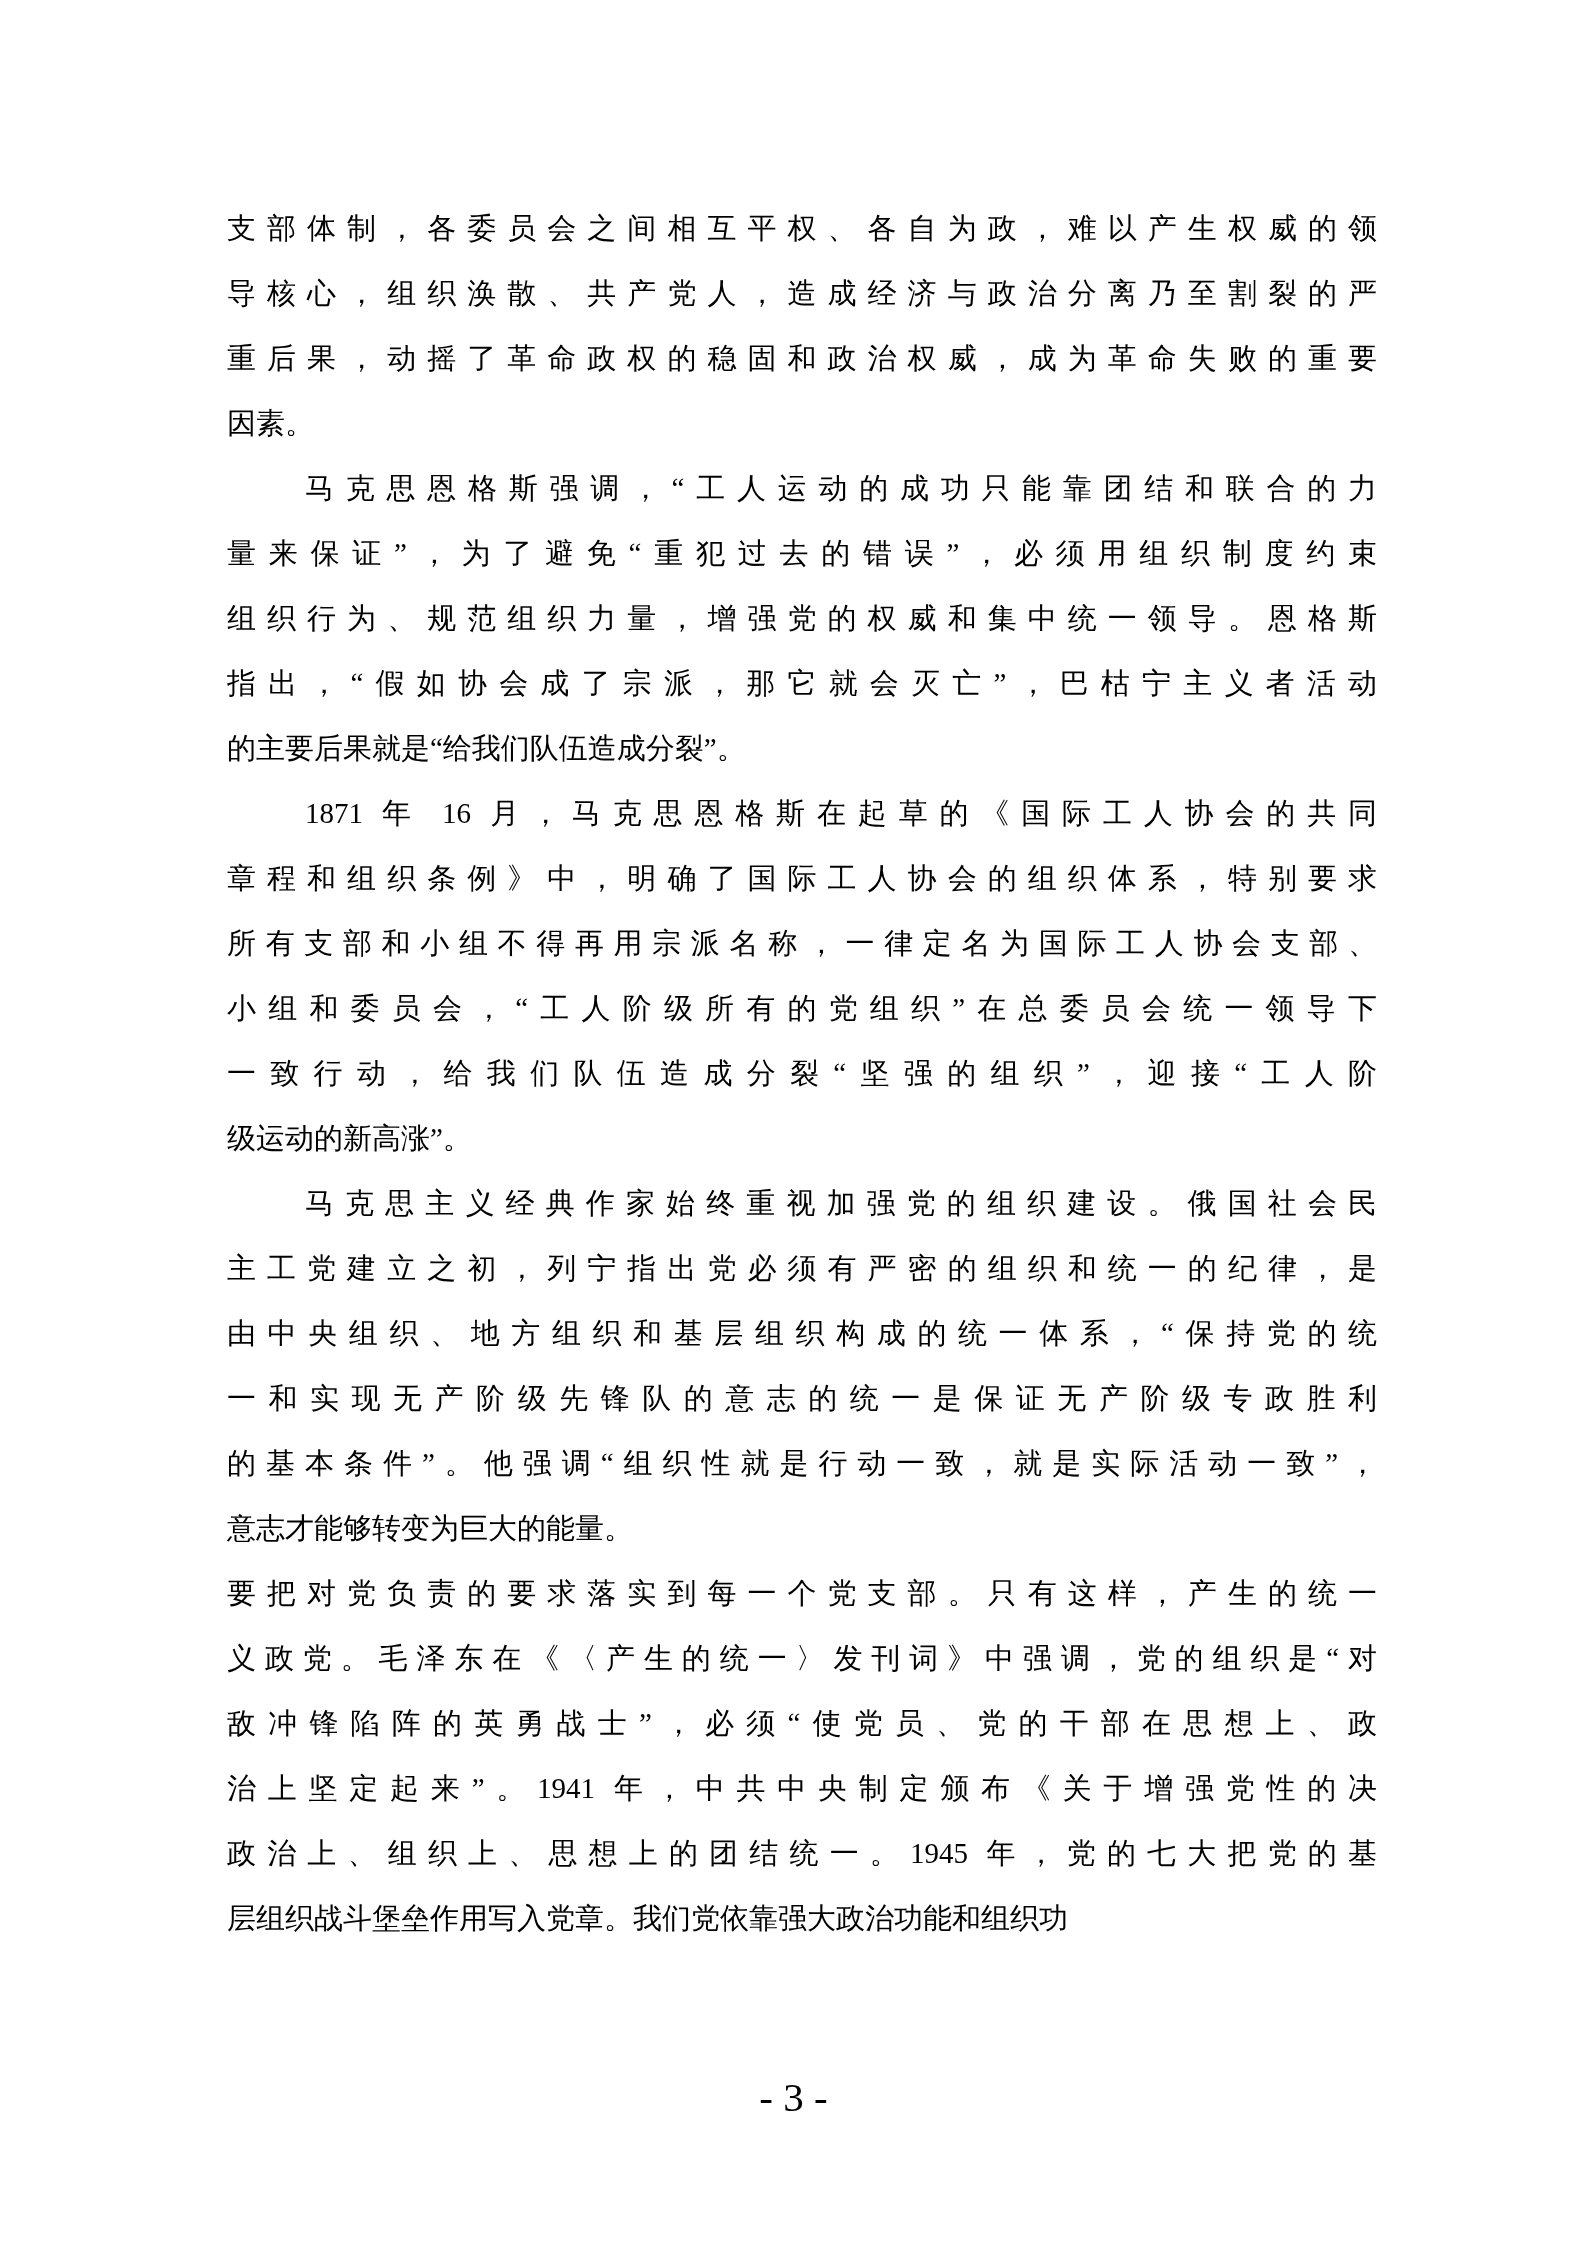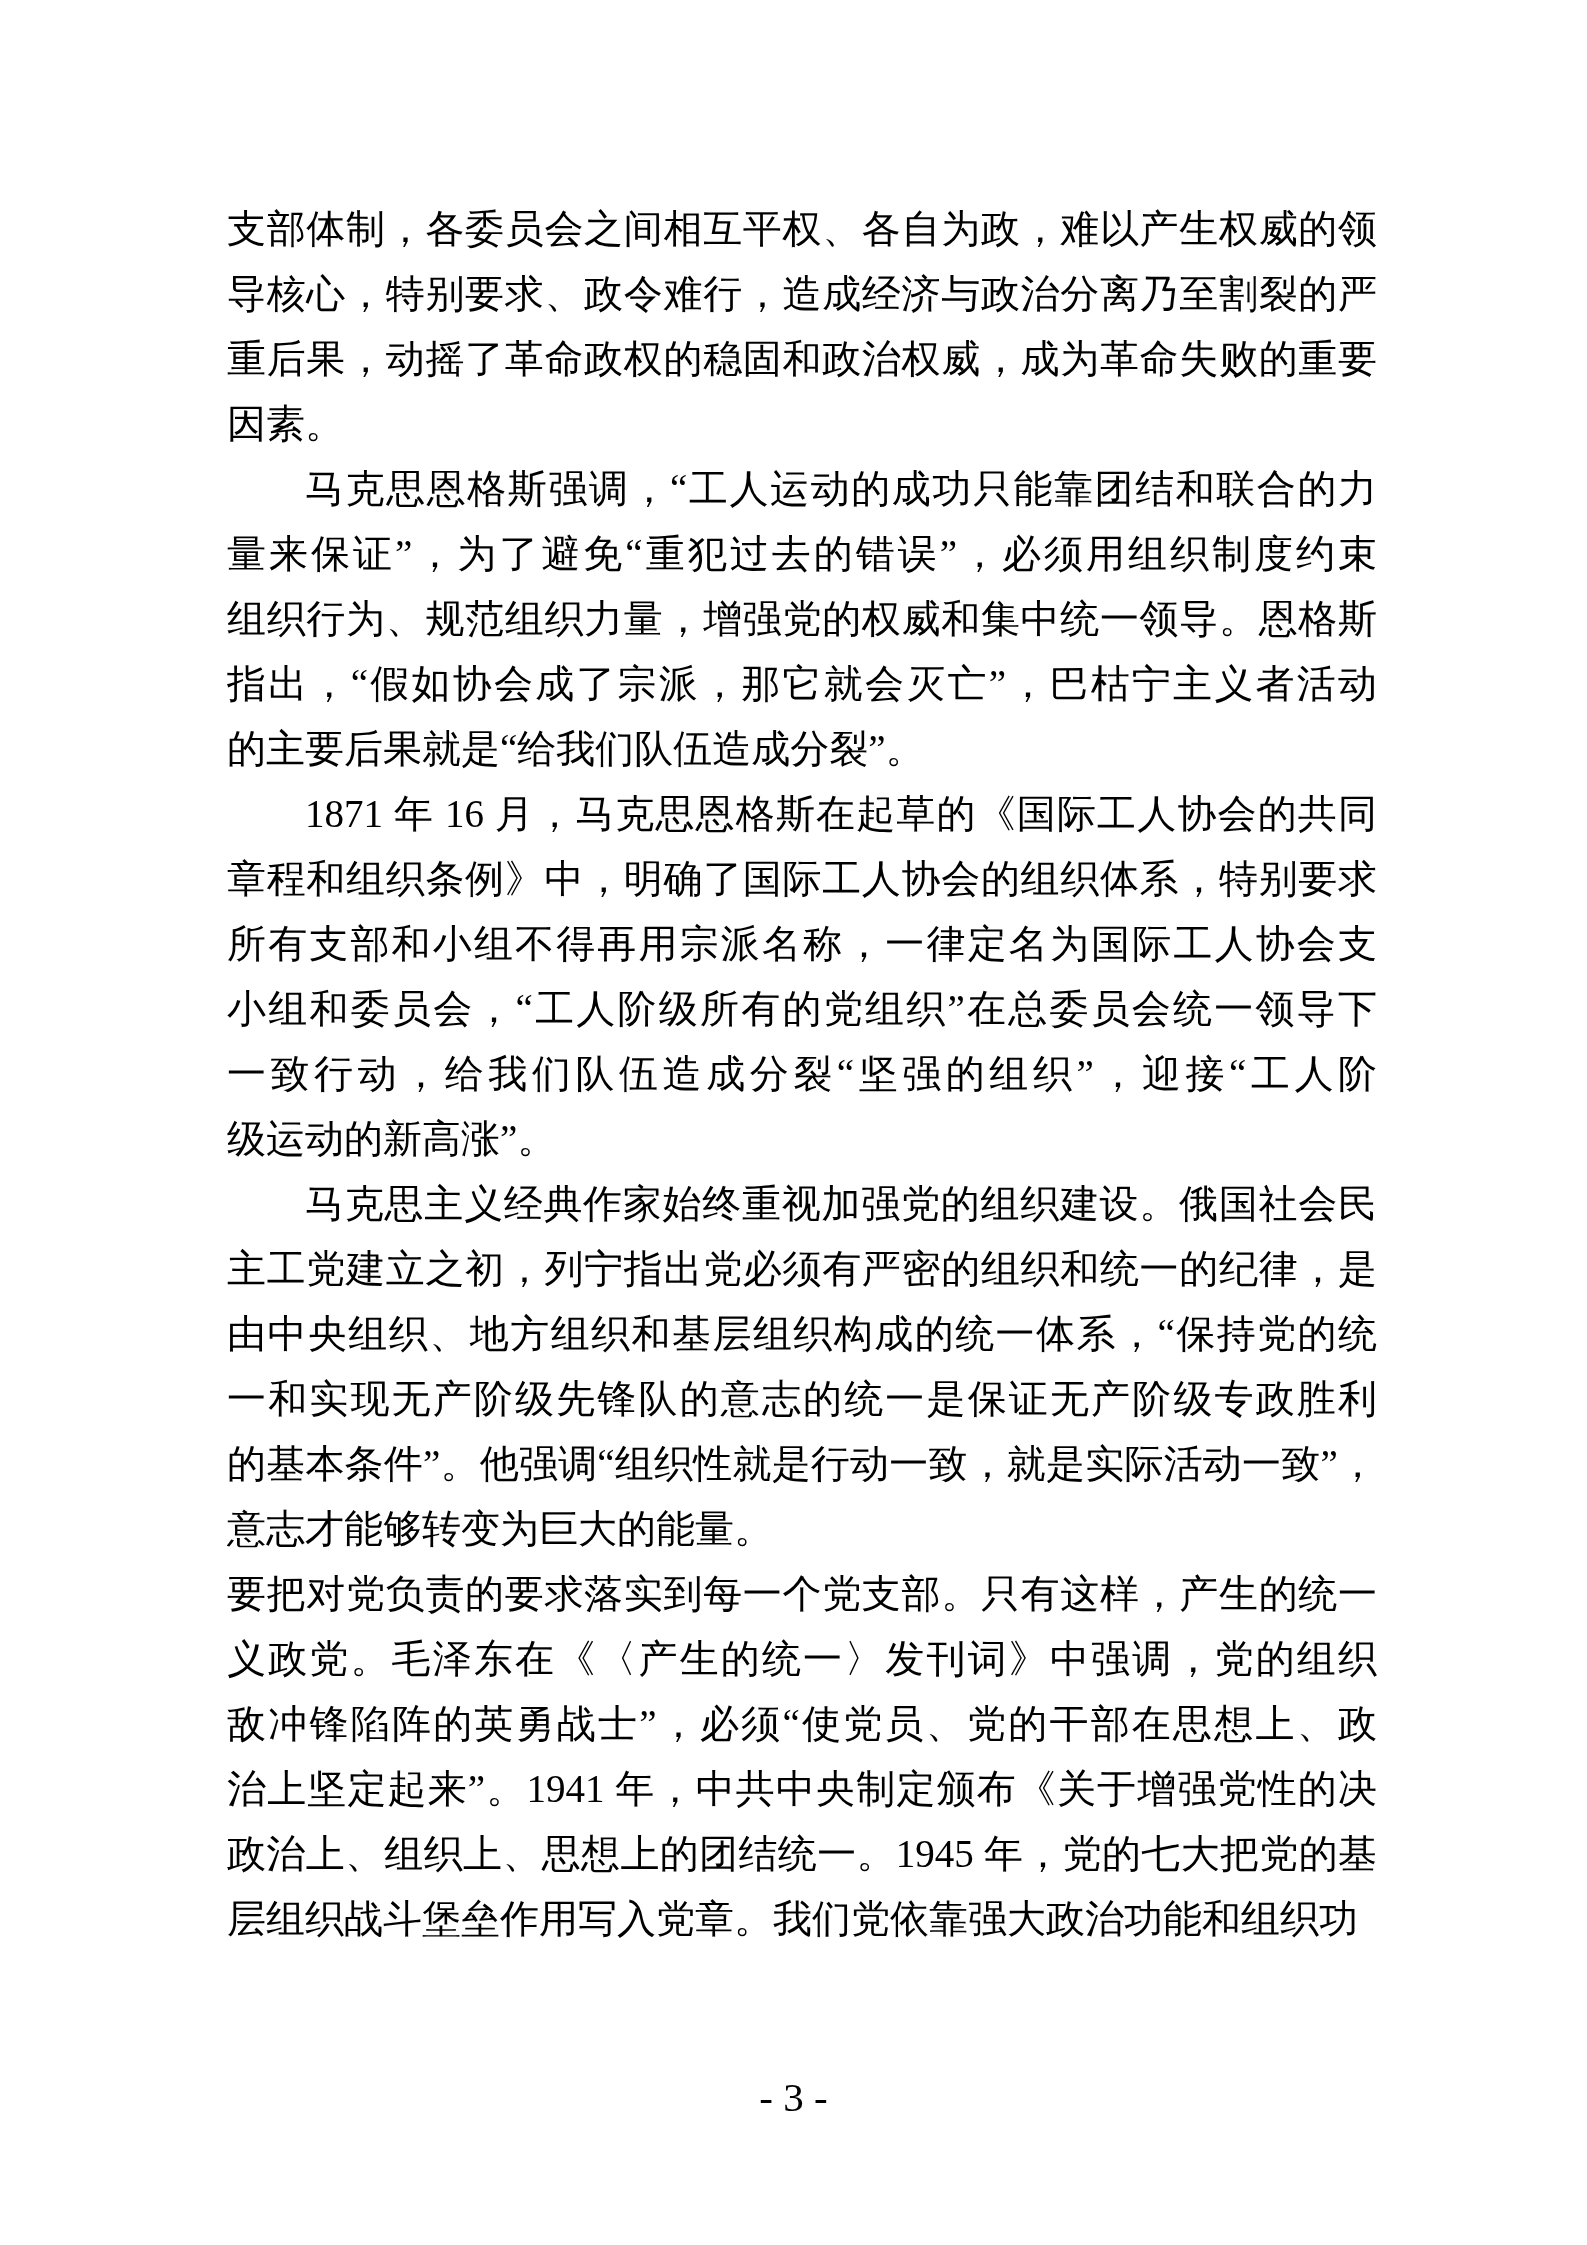--- a/index.html
+++ b/index.html
@@ -19,21 +19,21 @@
     left: 227px;
     top: 196px;
     width: 1150px;
   }
   .paragraph {
     margin: 0;
     padding: 0;
   }
   .line {
     font-family: "Liberation Serif", "DejaVu Serif", serif;
-    font-size: 39px;
+    font-size: 29px;
     line-height: 65px;
     height: 65px;
     color: #000000;
     text-align: justify;
     text-align-last: justify;
     text-justify: inter-character;
     overflow: hidden;
     white-space: normal;
   }
   .line.indent {
@@ -54,21 +54,21 @@
     color: #000000;
   }
 </style>
 </head>
 <body>
 
 <div class="page">
   <main class="text-block">
       <div class="paragraph">
         <div class="line">支部体制，各委员会之间相互平权、各自为政，难以产生权威的领</div>
-        <div class="line">导核心，特别要求、政令难行，造成经济与政治分离乃至割裂的严</div>
+        <div class="line">导核心，组织涣散、共产党人，造成经济与政治分离乃至割裂的严</div>
         <div class="line">重后果，动摇了革命政权的稳固和政治权威，成为革命失败的重要</div>
         <div class="line para-end">因素。</div>
       </div>
       <div class="paragraph">
         <div class="line indent">马克思恩格斯强调，“工人运动的成功只能靠团结和联合的力</div>
         <div class="line">量来保证”，为了避免“重犯过去的错误”，必须用组织制度约束</div>
         <div class="line">组织行为、规范组织力量，增强党的权威和集中统一领导。恩格斯</div>
         <div class="line">指出，“假如协会成了宗派，那它就会灭亡”，巴枯宁主义者活动</div>
         <div class="line para-end">的主要后果就是“给我们队伍造成分裂”。</div>
       </div>

